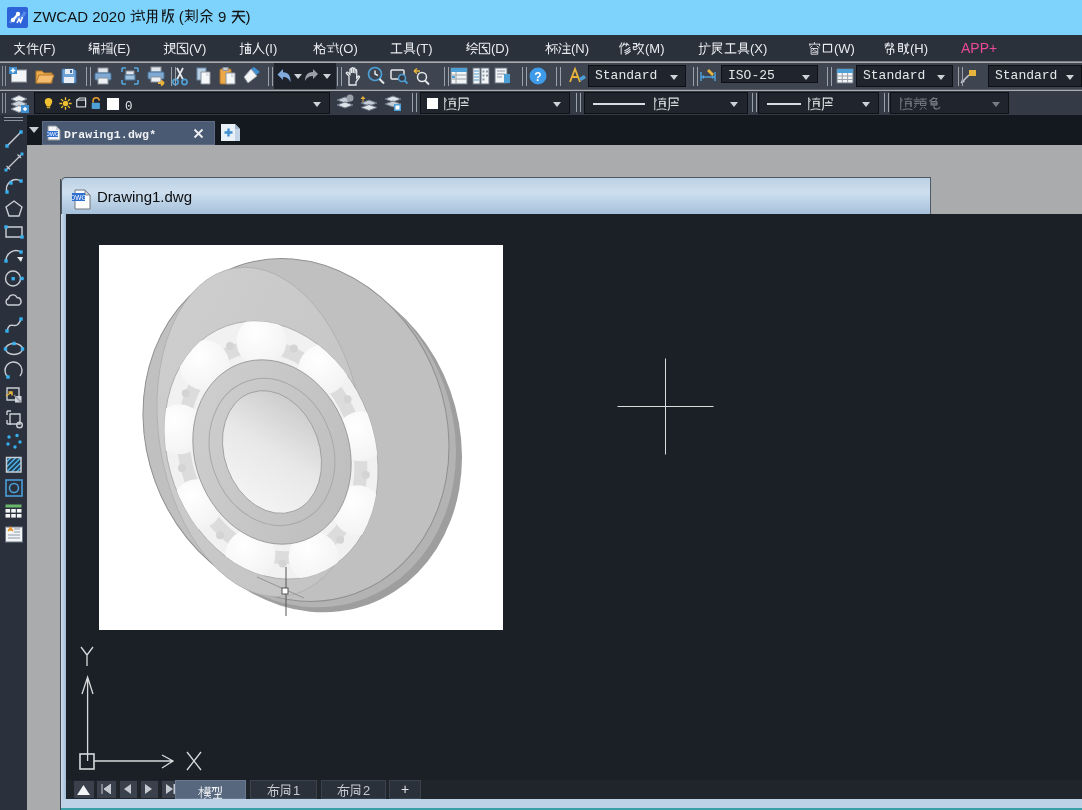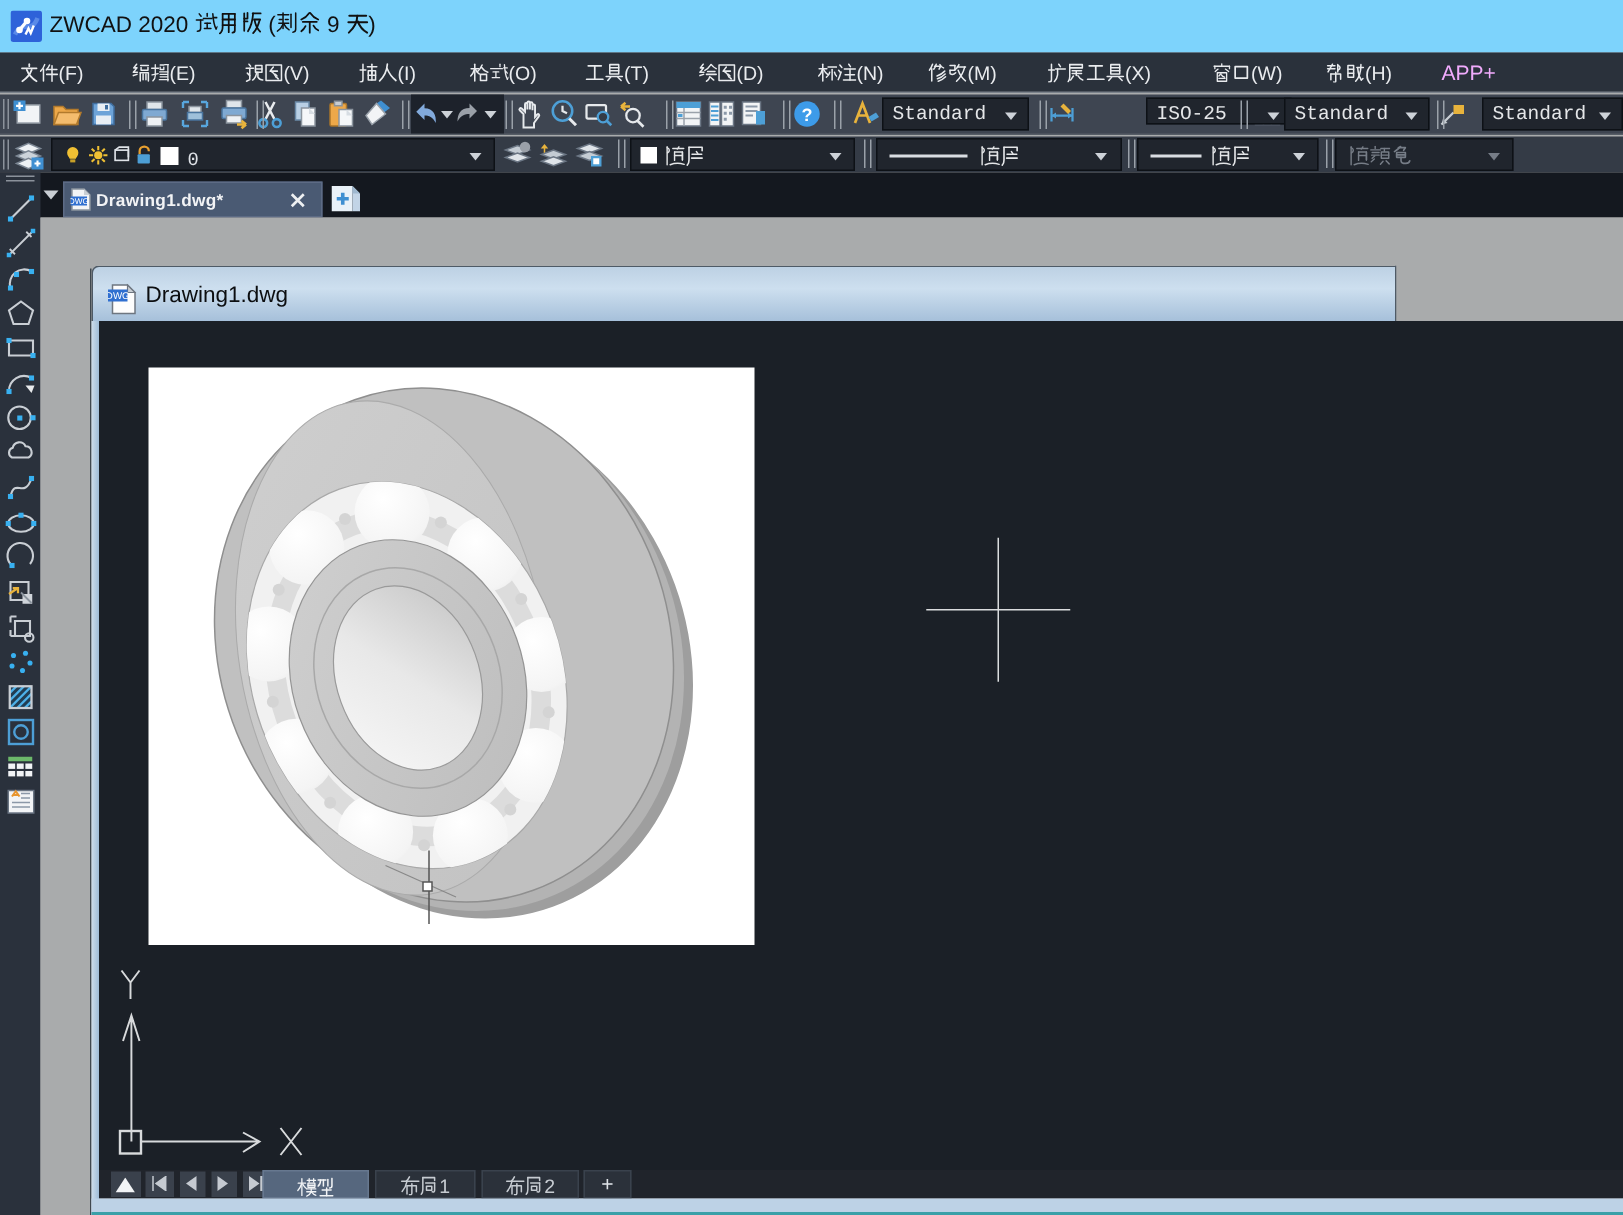--- a/index.html
+++ b/index.html
@@ -428,21 +428,21 @@
     <div class="abs" style="left:808px;top:5px;color:#e9ebee;font-size:14px"><svg class="cj" style="width:13px;height:13px;vertical-align:-2px;color:#e9ebee;" viewBox="0 0 96 96">
         <use href="#g31383"></use>
       </svg><svg class="cj" style="width:13px;height:13px;vertical-align:-2px;color:#e9ebee;" viewBox="0 0 96 96">
         <use href="#g21475"></use>
       </svg><span style="font-size:13px">(W)</span></div>
     <div class="abs" style="left:884px;top:5px;color:#e9ebee;font-size:14px"><svg class="cj" style="width:13px;height:13px;vertical-align:-2px;color:#e9ebee;" viewBox="0 0 96 96">
         <use href="#g24110"></use>
       </svg><svg class="cj" style="width:13px;height:13px;vertical-align:-2px;color:#e9ebee;" viewBox="0 0 96 96">
         <use href="#g21161"></use>
       </svg><span style="font-size:13px">(H)</span></div>
-    <div class="abs" style="left:961px;top:5px;color:#f0abfc;font-size:14px">APP+</div>
+    <div class="abs" style="left:961px;top:5px;color:#ec4899;font-size:14px">APP+</div>
   </div>
 <div class="abs" style="left:0;top:63px;width:1082px;height:27px;background:#3e4551;border-bottom:1px solid #565d66">
     <div class="abs" style="left:2px;top:3px;width:4px;height:20px;border-left:1px solid #8b929b;border-right:1px solid #8b929b"></div>
     <svg class="abs" style="left:7px;top:2px" width="22" height="22" viewBox="0 0 22 22">
       <rect x="4.5" y="5" width="15" height="12" fill="#f2f4f6" stroke="#9aa2ab"></rect>
       <rect x="2" y="2" width="8" height="7" fill="#3f8fd1"></rect>
       <path d="M6 3.2 v4.6 M3.7 5.5 h4.6" stroke="#fff" stroke-width="1.5"></path>
     </svg>
     <svg class="abs" style="left:33px;top:2px" width="22" height="22" viewBox="0 0 22 22">
       <path d="M3 6 h6 l2 2 h8 v10 H3 z" fill="#eda849" stroke="#b27a2c"></path>
@@ -558,21 +558,21 @@
       <rect x="3" y="4" width="16" height="14" fill="#f2f4f6" stroke="#6b7684"></rect>
       <rect x="3" y="4" width="16" height="4" fill="#4d9fd6"></rect>
       <path d="M3 11 h16 M3 14.5 h16 M8.3 8 v10 M13.6 8 v10" stroke="#9aa2ab" stroke-width="1"></path>
     </svg>
     <svg class="abs" style="left:957px;top:2px" width="22" height="22" viewBox="0 0 22 22">
       <path d="M4 18 L12 10" stroke="#c9ced4" stroke-width="1.5"></path>
       <path d="M4 18 l4 -1 -3 -3 z" fill="#c9ced4"></path>
       <rect x="12" y="5" width="7" height="6" fill="#e8b33c"></rect>
     </svg>
     <div class="combo" style="left:588px;top:2px;width:98px;height:22px;padding-left:6px">Standard<div class="tri" style="right:7px;top:9px"></div></div>
-    <div class="combo" style="left:764px;top:2px;width:97px;height:18px;padding-left:6px">ISO-25<div class="tri" style="right:7px;top:9px"></div></div>
+    <div class="combo" style="left:721px;top:2px;width:97px;height:18px;padding-left:6px">ISO-25<div class="tri" style="right:7px;top:9px"></div></div>
     <div class="combo" style="left:856px;top:2px;width:97px;height:22px;padding-left:6px">Standard<div class="tri" style="right:7px;top:9px"></div></div>
     <div class="combo" style="left:988px;top:2px;width:94px;height:22px;padding-left:6px">Standard<div class="tri" style="right:7px;top:9px"></div></div>
     <div class="sep" style="left:693px;top:4px;height:19px"></div>
     <div class="sep" style="left:827px;top:4px;height:19px"></div>
     <div class="sep" style="left:958px;top:4px;height:19px"></div>
   </div>
 <div class="abs" style="left:0;top:91px;width:1082px;height:24px;background:#343b46">
     <div class="abs" style="left:2px;top:2px;width:4px;height:20px;border-left:1px solid #8b929b;border-right:1px solid #8b929b"></div>
     <svg class="abs" style="left:8px;top:1px" width="22" height="22" viewBox="0 0 22 22">
       <path d="M3 7 l8-3.5 8 3.5 -8 3.5 z" fill="#eef1f4" stroke="#7b8693"></path>
@@ -664,21 +664,21 @@
   </div>
 <div class="abs" style="left:0;top:115px;width:1082px;height:30px;background:#14181f">
     <div class="abs tri" style="left:29px;top:12px;border-left-width:5px;border-right-width:5px;border-top-width:6px;border-top-color:#c9ced4"></div>
     <div class="abs" style="left:42px;top:6px;width:173px;height:24px;background:#4a5a73;border:1px solid #5d6b85">
       <svg class="abs" style="left:4px;top:3px" width="14" height="16" viewBox="0 0 14 16">
         <path d="M1 1 h8 l4 4 v10 H1 z" fill="#f2f4f6" stroke="#8b949e"></path>
         <path d="M9 1 l4 4 h-4 z" fill="#c9cfd5"></path>
         <rect x="0" y="6" width="11" height="6" fill="#2f6fd0"></rect>
         <text x="5.5" y="11" font-size="5.5" fill="#fff" text-anchor="middle" font-family="Liberation Sans">DWG</text>
       </svg>
-      <div class="abs" style="left:21px;top:6px;font-family:Liberation Sans, sans-serif;font-weight:bold;font-size:11.5px;color:#f2f3f5;letter-spacing:0.2px">Drawing1.dwg*</div>
+      <div class="abs" style="left:21px;top:6px;font-family:Liberation Mono, monospace;font-weight:bold;font-size:11.5px;color:#f2f3f5;letter-spacing:0.2px">Drawing1.dwg*</div>
       <svg class="abs" style="left:150px;top:6px" width="11" height="11" viewBox="0 0 11 11">
         <path d="M1.5 1.5 L9.5 9.5 M9.5 1.5 L1.5 9.5" stroke="#eef0f2" stroke-width="1.8"></path>
       </svg>
     </div>
     <svg class="abs" style="left:221px;top:9px" width="19" height="17" viewBox="0 0 19 17">
       <path d="M0 0 h14 v17 H0 z" fill="#e9f1f8"></path>
       <path d="M14 0 l5 5 v12 h-5 z" fill="#c2d4e6"></path>
       <path d="M14 0 l5 5 h-5 z" fill="#9fb8cf"></path>
       <path d="M3.5 8.5 h8 M7.5 4.5 v8" stroke="#3f8fd1" stroke-width="2.4"></path>
     </svg>

